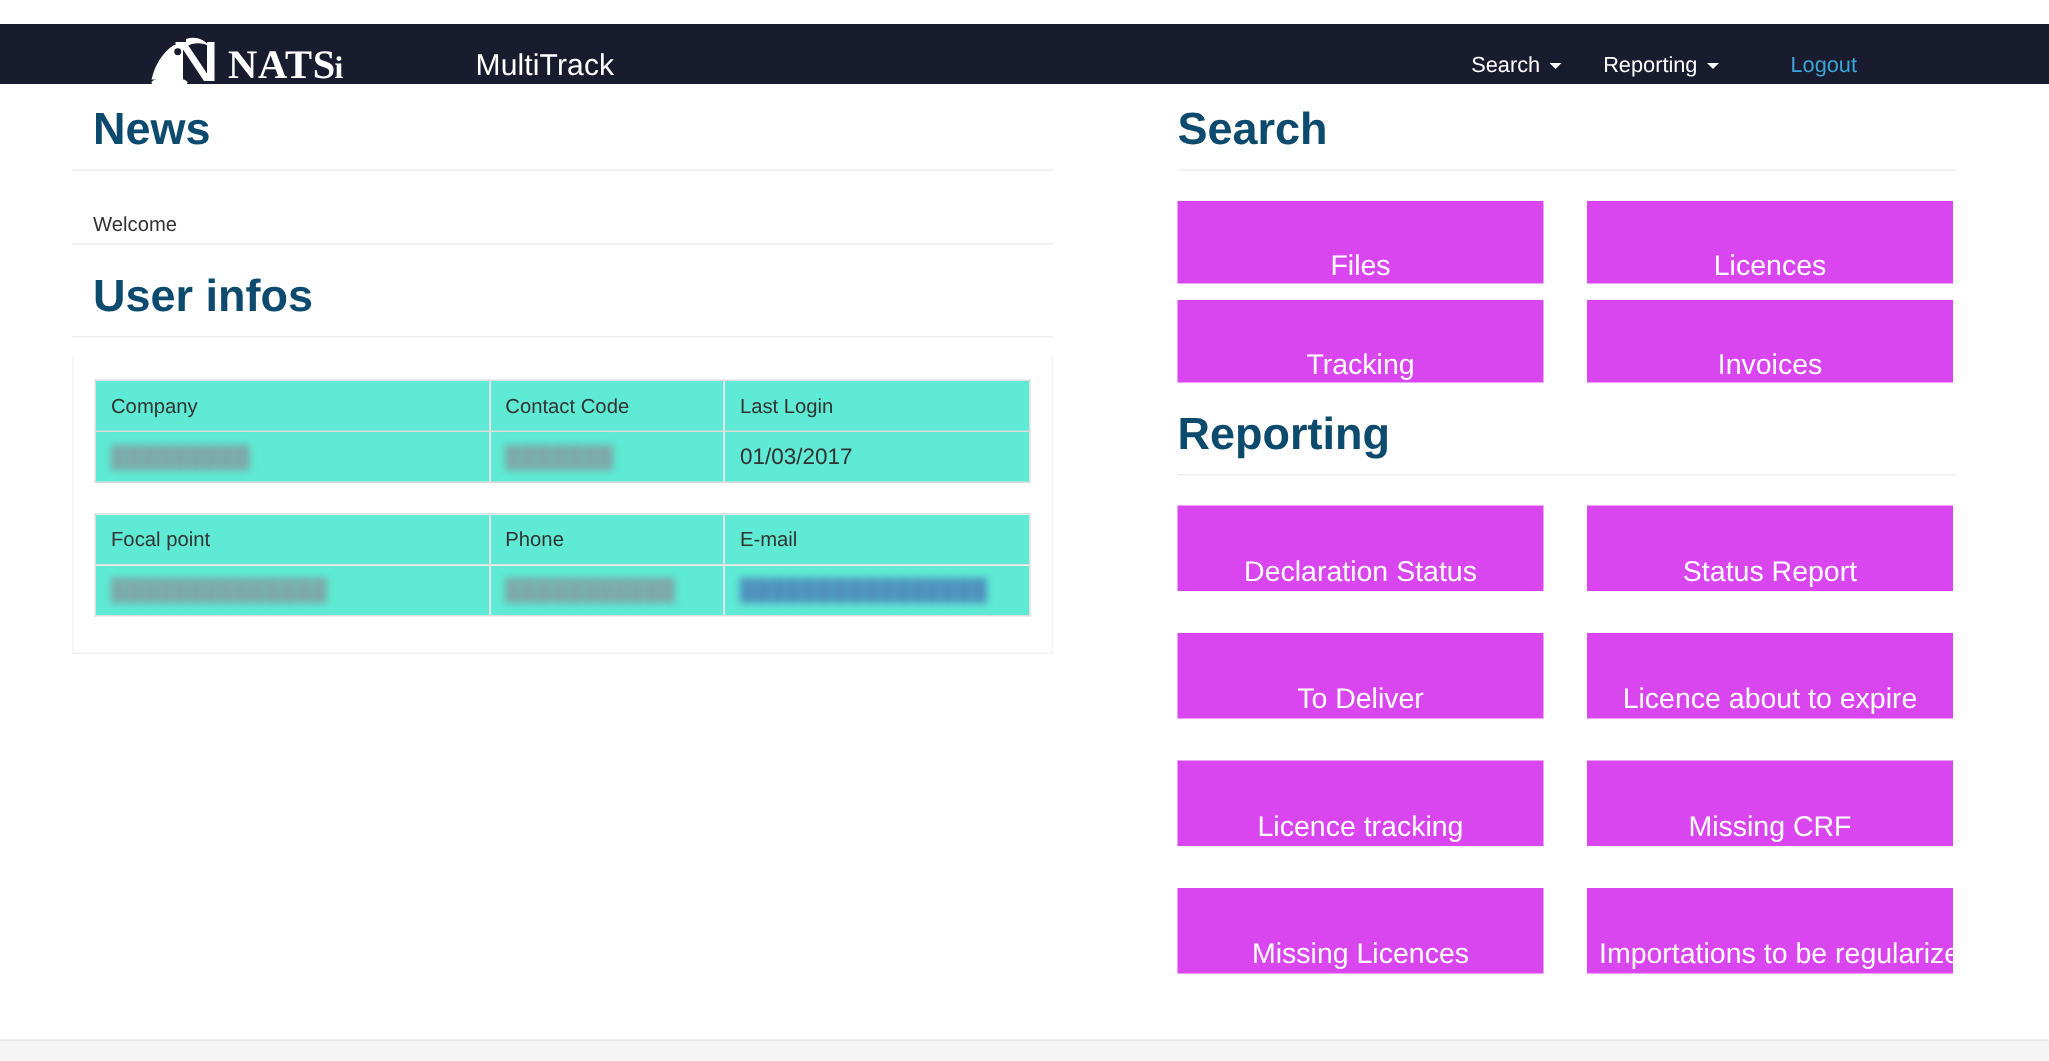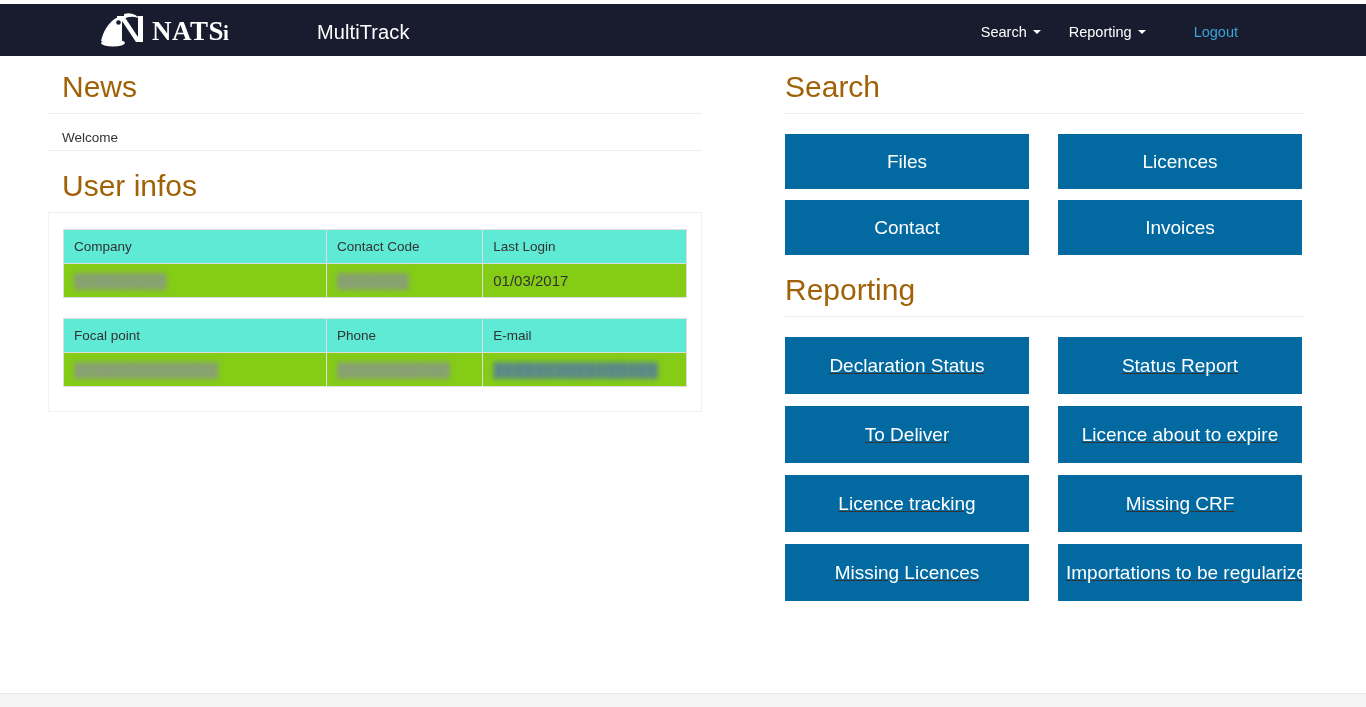--- a/index.html
+++ b/index.html
@@ -11,21 +11,21 @@
     height: 707px;
     overflow: hidden;
     background: #ffffff;
     font-family: "Liberation Sans", "DejaVu Sans", sans-serif;
     color: #333333;
   }
 
   
   .navbar {
     position: absolute;
-    top: 4px; left: 0;
+    top: 16px; left: 0;
     width: 1366px;
     height: 56px;
     background: #191b2e;
     display: flex;
     align-items: center;
   }
   .brand {
     display: flex;
     align-items: center;
     margin-left: 97px;
@@ -87,23 +87,23 @@
   }
   .col-right {
     position: absolute;
     left: 785px;
     top: 14px;
     width: 519px;
   }
 
   h2.section {
     font-size: 30px;
-    font-weight: normal;
-    color: #a16207;
-    margin: 18px 0 0 0;
+    font-weight: bold;
+    color: #0c4a6e;
+    margin: 18px 0 12px 0;
     padding: 0 0 9px 14px;
     border-bottom: 1px solid #eeeeee;
     line-height: 34px;
   }
   .col-right h2.section { padding-left: 0; }
   h2.section.first { margin-top: 0; }
 
   
   .news-panel {
     margin-top: 0;
@@ -139,21 +139,21 @@
     font-weight: normal;
     height: 34px;
     overflow: hidden;
     white-space: nowrap;
   }
   table.info th {
     background: #5eead4;
     color: #333333;
   }
   table.info td {
-    background: #84cc16;
+    background: #5eead4;
     color: #333333;
     font-size: 15px;
   }
   .col-a { width: 42.2%; }
   .col-b { width: 25.1%; }
   .col-c { width: 32.7%; }
 
   
   .redacted {
     display: inline-block;
@@ -167,31 +167,31 @@
   .redacted.linky { color: #4b6fb5; }
 
   
   .btn-grid {
     margin-top: 20px;
     display: grid;
     grid-template-columns: 244px 244px;
     column-gap: 29px;
     row-gap: 11px;
   }
-  .btn-grid.reporting { row-gap: 12px; text-decoration: underline; }
+  .btn-grid.reporting { row-gap: 28px; }
   .btn {
-    background: #0369a1;
+    background: #d946ef;
     color: #ffffff;
     border: none;
     font-family: inherit;
     font-size: 19px;
     height: 55px;
     line-height: 55px;
     text-align: center;
-    padding: 0 8px;
+    padding: 16px 8px;
     cursor: pointer;
     white-space: nowrap;
     overflow: hidden;
     display: block;
     width: 244px;
   }
   .btn.tall { height: 57px; line-height: 57px; }
 
   
   .footer {
@@ -307,21 +307,21 @@
     </div>
   </div>
 
   <div class="col-right">
 
     <h2 class="section first">Search</h2>
 
     <div class="btn-grid">
       <button class="btn">Files</button>
       <button class="btn">Licences</button>
-      <button class="btn">Contact</button>
+      <button class="btn">Tracking</button>
       <button class="btn">Invoices</button>
     </div>
 
     <h2 class="section">Reporting</h2>
 
     <div class="btn-grid reporting">
       <button class="btn tall">Declaration Status</button>
       <button class="btn tall">Status Report</button>
       <button class="btn tall">To Deliver</button>
       <button class="btn tall">Licence about to expire</button>

